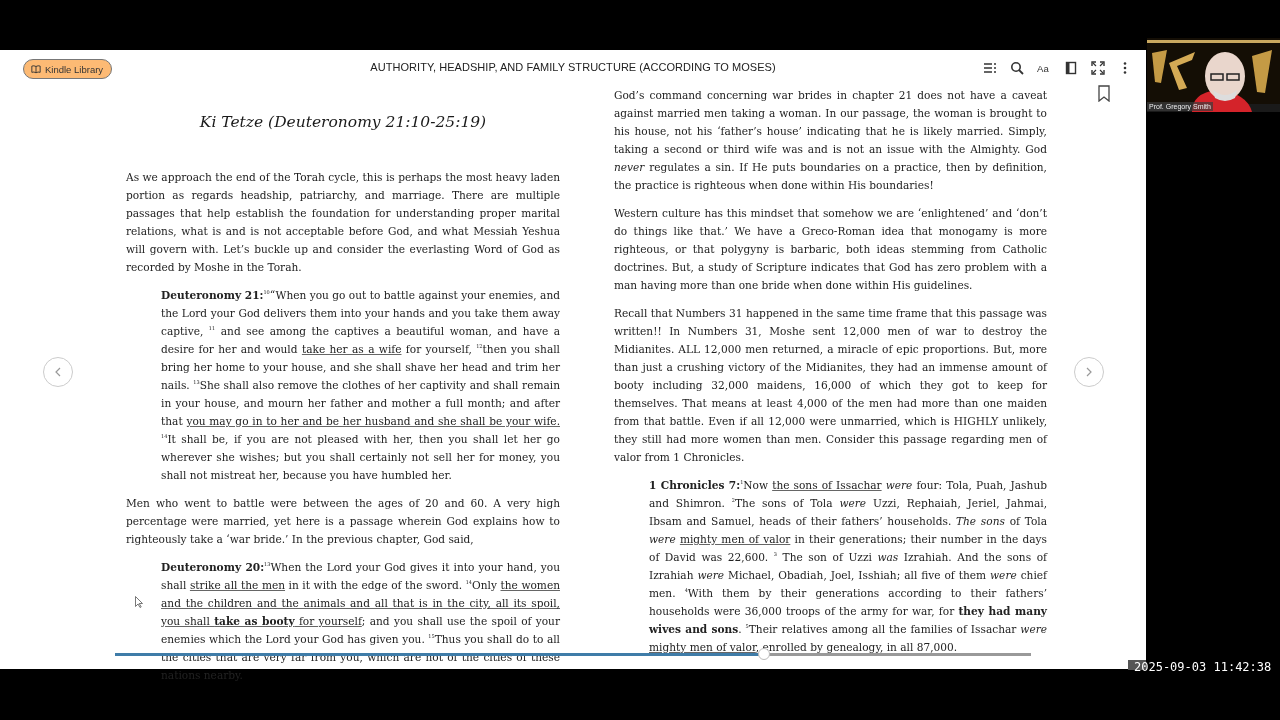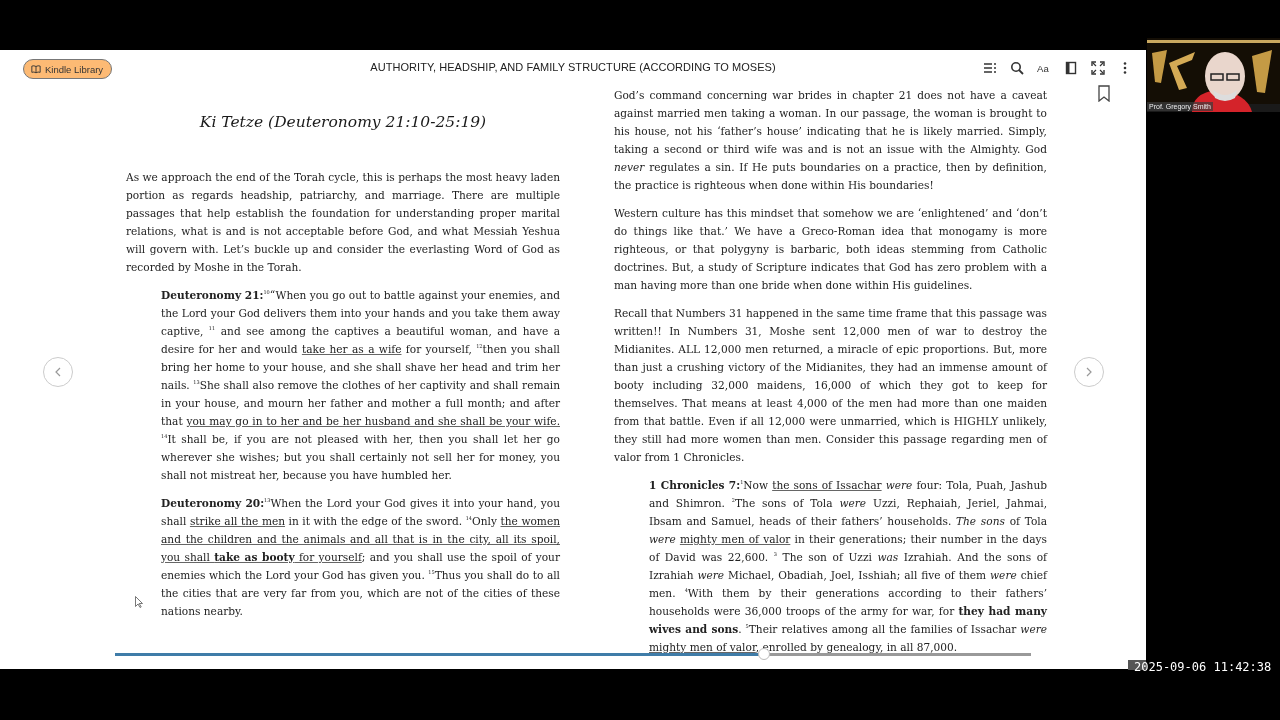--- a/index.html
+++ b/index.html
@@ -103,20 +103,21 @@
   <div class="nav-btn" style="left:1074px; top:307px;">
     <svg viewBox="0 0 10 10">
         <path d="M3 1l4 4-4 4" fill="none" stroke="#999" stroke-width="1.2"></path>
       </svg>
   </div>
 
   <div class="page" style="left:126px; top:55px; width:434px;">
     <div class="chapter-title">Ki Tetze (Deuteronomy 21:10-25:19)</div>
     <p>As we approach the end of the Torah cycle, this is perhaps the most heavy laden portion as regards headship, patriarchy, and marriage. There are multiple passages that help establish the foundation for understanding proper marital relations, what is and is not acceptable before God, and what Messiah Yeshua will govern with. Let’s buckle up and consider the everlasting Word of God as recorded by Moshe in the Torah.</p>
     <p class="quote"><b>Deuteronomy 21:</b><sup>10</sup><span>“When you go out to battle against your enemies, and the Lord your God delivers them into your hands and you take them away captive, </span><sup>11</sup><span> and see among the captives a beautiful woman, and have a desire for her and would </span><span class="u">take her as a wife</span><span> for yourself, </span><sup>12</sup><span>then you shall bring her home to your house, and she shall shave her head and trim her nails. </span><sup>13</sup><span>She shall also remove the clothes of her captivity and shall remain in your house, and mourn her father and mother a full month; and after that </span><span class="u">you may go in to her and be her husband and she shall be your wife.</span><span> </span><sup>14</sup><span>It shall be, if you are not pleased with her, then you shall let her go wherever she wishes; but you shall certainly not sell her for money, you shall not mistreat her, because you have humbled her.</span></p>
+    <p>Men who went to battle were between the ages of 20 and 60.  A very high percentage were married, yet here is a passage wherein God explains how to righteously take a ‘war bride.’ In the previous chapter, God said,</p>
     <p class="quote"><b>Deuteronomy 20:</b><sup>13</sup><span>When the Lord your God gives it into your hand, you shall </span><span class="u">strike all the men</span><span> in it with the edge of the sword. </span><sup>14</sup><span>Only </span><span class="u">the women and the children and the animals and all that is in the city, all its spoil, you shall </span><b class="u">take as booty</b><span class="u"> for yourself</span><span>; and you shall use the spoil of your enemies which the Lord your God has given you. </span><sup>15</sup><span>Thus you shall do to all the cities that are very far from you, which are not of the cities of these nations nearby.</span></p>
   </div>
 
   <div class="page" style="left:614px; top:36px; width:433px;">
     <p><span>God’s command concerning war brides in chapter 21 does not have a caveat against married men taking a woman. In our passage, the woman is brought to his house, not his ‘father’s house’ indicating that he is likely married.  Simply, taking a second or third wife was and is not an issue with the Almighty.  God </span><i>never</i><span> regulates a sin.  If He puts boundaries on a practice, then by definition, the practice is righteous when done within His boundaries!</span></p>
     <p>Western culture has this mindset that somehow we are ‘enlightened’ and ‘don’t do things like that.’ We have a Greco-Roman idea that monogamy is more righteous, or that polygyny is barbaric, both ideas stemming from Catholic doctrines.  But, a study of Scripture indicates that God has zero problem with a man having more than one bride when done within His guidelines.</p>
     <p>Recall that Numbers 31 happened in the same time frame that this passage was written!! In Numbers 31, Moshe sent 12,000 men of war to destroy the Midianites.  ALL 12,000 men returned, a miracle of epic proportions.  But, more than just a crushing victory of the Midianites, they had an immense amount of booty including 32,000 maidens, 16,000 of which they got to keep for themselves. That means at least 4,000 of the men had more than one maiden from that battle.  Even if all 12,000 were unmarried, which is HIGHLY unlikely, they still had more women than men. Consider this passage regarding men of valor from 1 Chronicles.</p>
     <p class="quote"><b>1 Chronicles 7:</b><sup>1</sup><span>Now </span><span class="u">the sons of Issachar</span><span> </span><i>were</i><span> four: Tola, Puah, Jashub and Shimron. </span><sup>2</sup><span>The sons of Tola </span><i>were</i><span> Uzzi, Rephaiah, Jeriel, Jahmai, Ibsam and Samuel, heads of their fathers’ households. </span><i>The sons</i><span> of Tola </span><i>were</i><span> </span><span class="u">mighty men of valor</span><span> in their generations; their number in the days of David was 22,600. </span><sup>3</sup><span> The son of Uzzi </span><i>was</i><span> Izrahiah. And the sons of Izrahiah </span><i>were</i><span> Michael, Obadiah, Joel, Isshiah; all five of them </span><i>were</i><span> chief men. </span><sup>4</sup><span>With them by their generations according to their fathers’ households were 36,000 troops of the army for war, for </span><b>they had many wives and sons</b><span>. </span><sup>5</sup><span>Their relatives among all the families of Issachar </span><i>were</i><span> </span><span class="u">mighty men of valor</span><span>, enrolled by genealogy, in all 87,000.</span></p>
   </div>
 
@@ -142,14 +143,14 @@
     <ellipse cx="78" cy="38" rx="20" ry="24" fill="#e9d6cc"></ellipse>
     <rect x="64" y="36" width="12" height="6" fill="none" stroke="#222" stroke-width="1.5"></rect>
     <rect x="80" y="36" width="12" height="6" fill="none" stroke="#222" stroke-width="1.5"></rect>
     <path d="M66 52 Q78 62 90 52 L88 60 Q78 66 68 60 Z" fill="#ddd"></path>
   </svg>
   <div class="cam-name">Prof. Gregory Smith</div>
 </div>
 
 <div class="timestamp">
   <div class="gray"></div>
-  <span style="position:relative;">2025-09-06 11:42:38</span>
+  <span style="position:relative;">2025-09-03 11:42:38</span>
 </div>
 
 </body></html>

